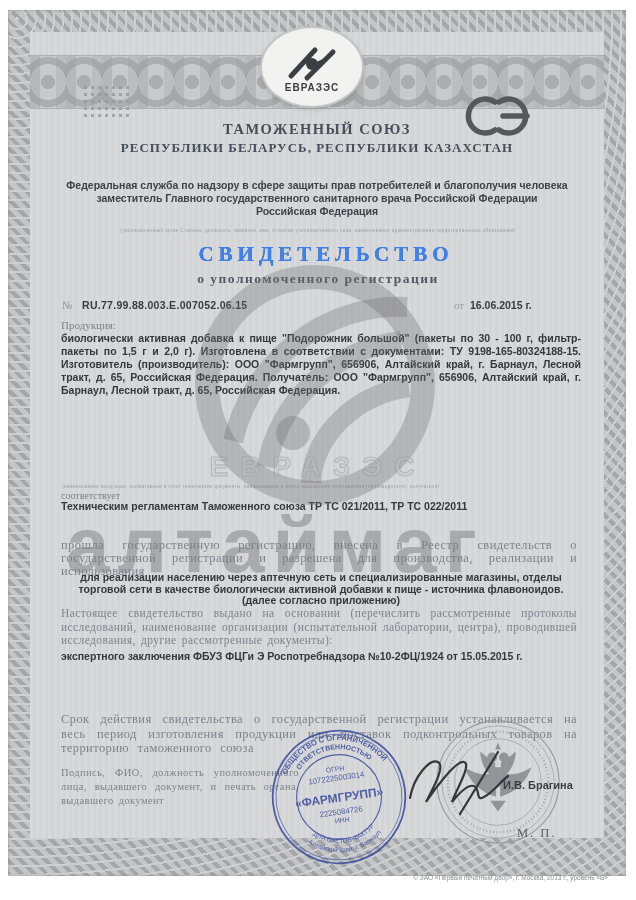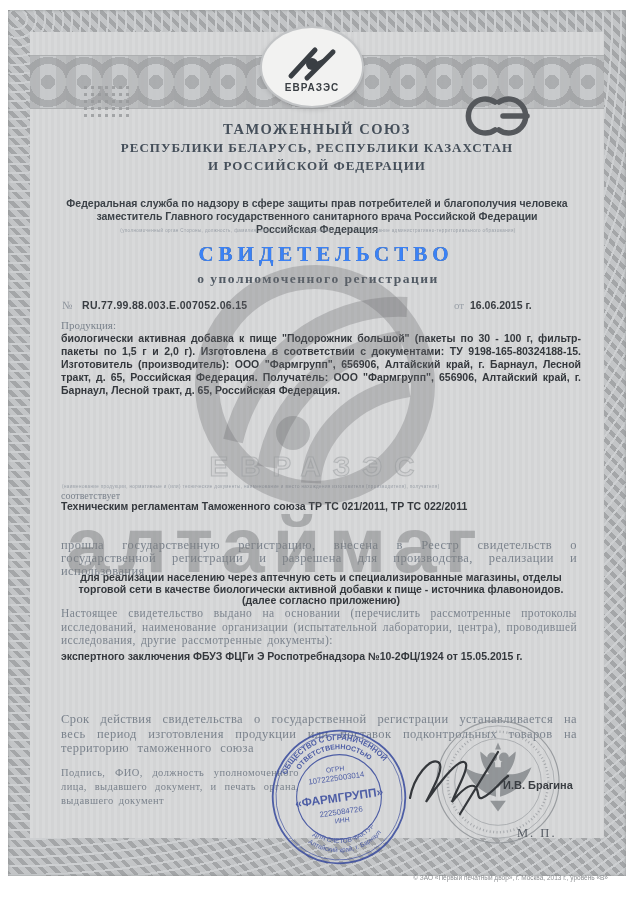--- a/index.html
+++ b/index.html
@@ -114,21 +114,20 @@
         <path d="M40 12 A17 17 0 1 0 40 40"></path>
         <path d="M44 40 A17 17 0 1 0 44 12"></path>
         <path d="M48 26 L72 26"></path>
       </g>
     </svg>
   </div>
 
   <div class="header">
     <div class="h-serif1">ТАМОЖЕННЫЙ СОЮЗ</div>
     <div class="h-serif2">РЕСПУБЛИКИ БЕЛАРУСЬ, РЕСПУБЛИКИ КАЗАХСТАН</div>
-    <div class="h-serif2">И РОССИЙСКОЙ ФЕДЕРАЦИИ</div>
     <div class="h-sans" style="margin-top:23px;">Федеральная служба по надзору в сфере защиты прав потребителей и благополучия человека</div>
     <div class="h-sans">заместитель Главного государственного санитарного врача Российской Федерации</div>
     <div class="h-sans">Российская Федерация</div>
   </div>
 
   <div class="micro" style="top:228px;">(уполномоченный орган Стороны, должность, фамилия, имя, отчество уполномоченного лица, наименование административно-территориального образования)</div>
 
   <div class="title">СВИДЕТЕЛЬСТВО</div>
   <div class="subtitle">о уполномоченного регистрации</div>
 

